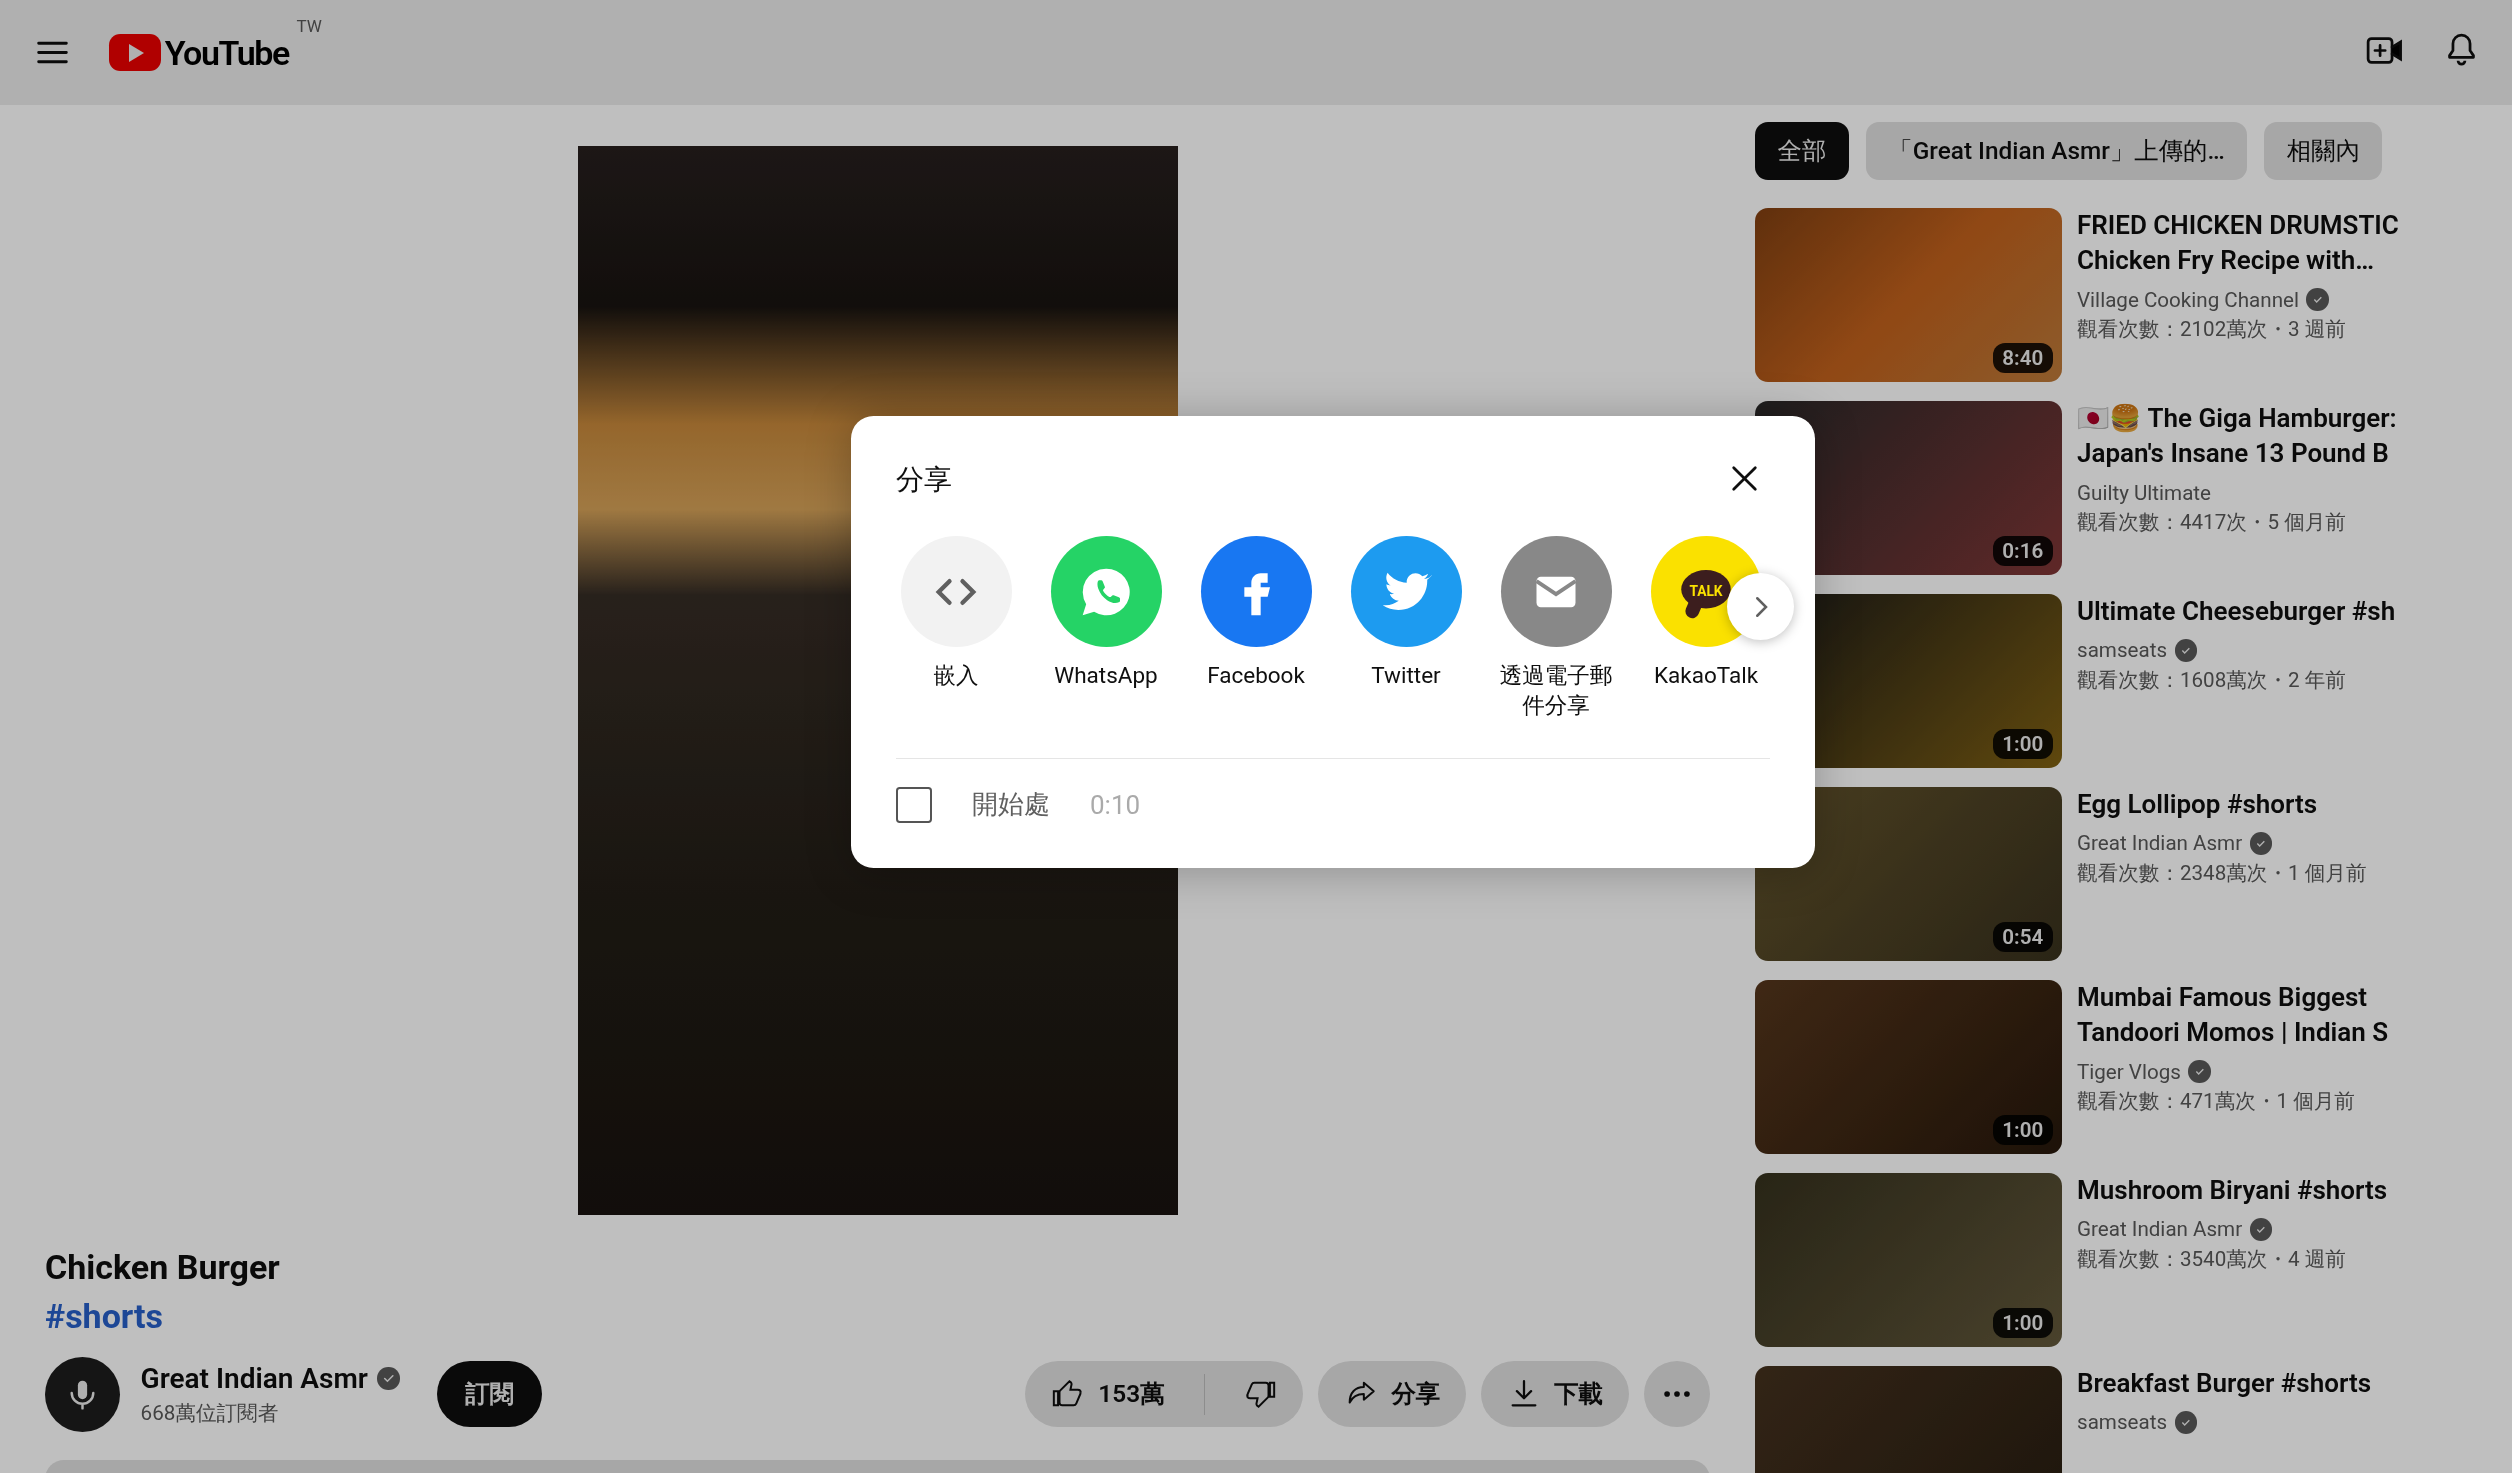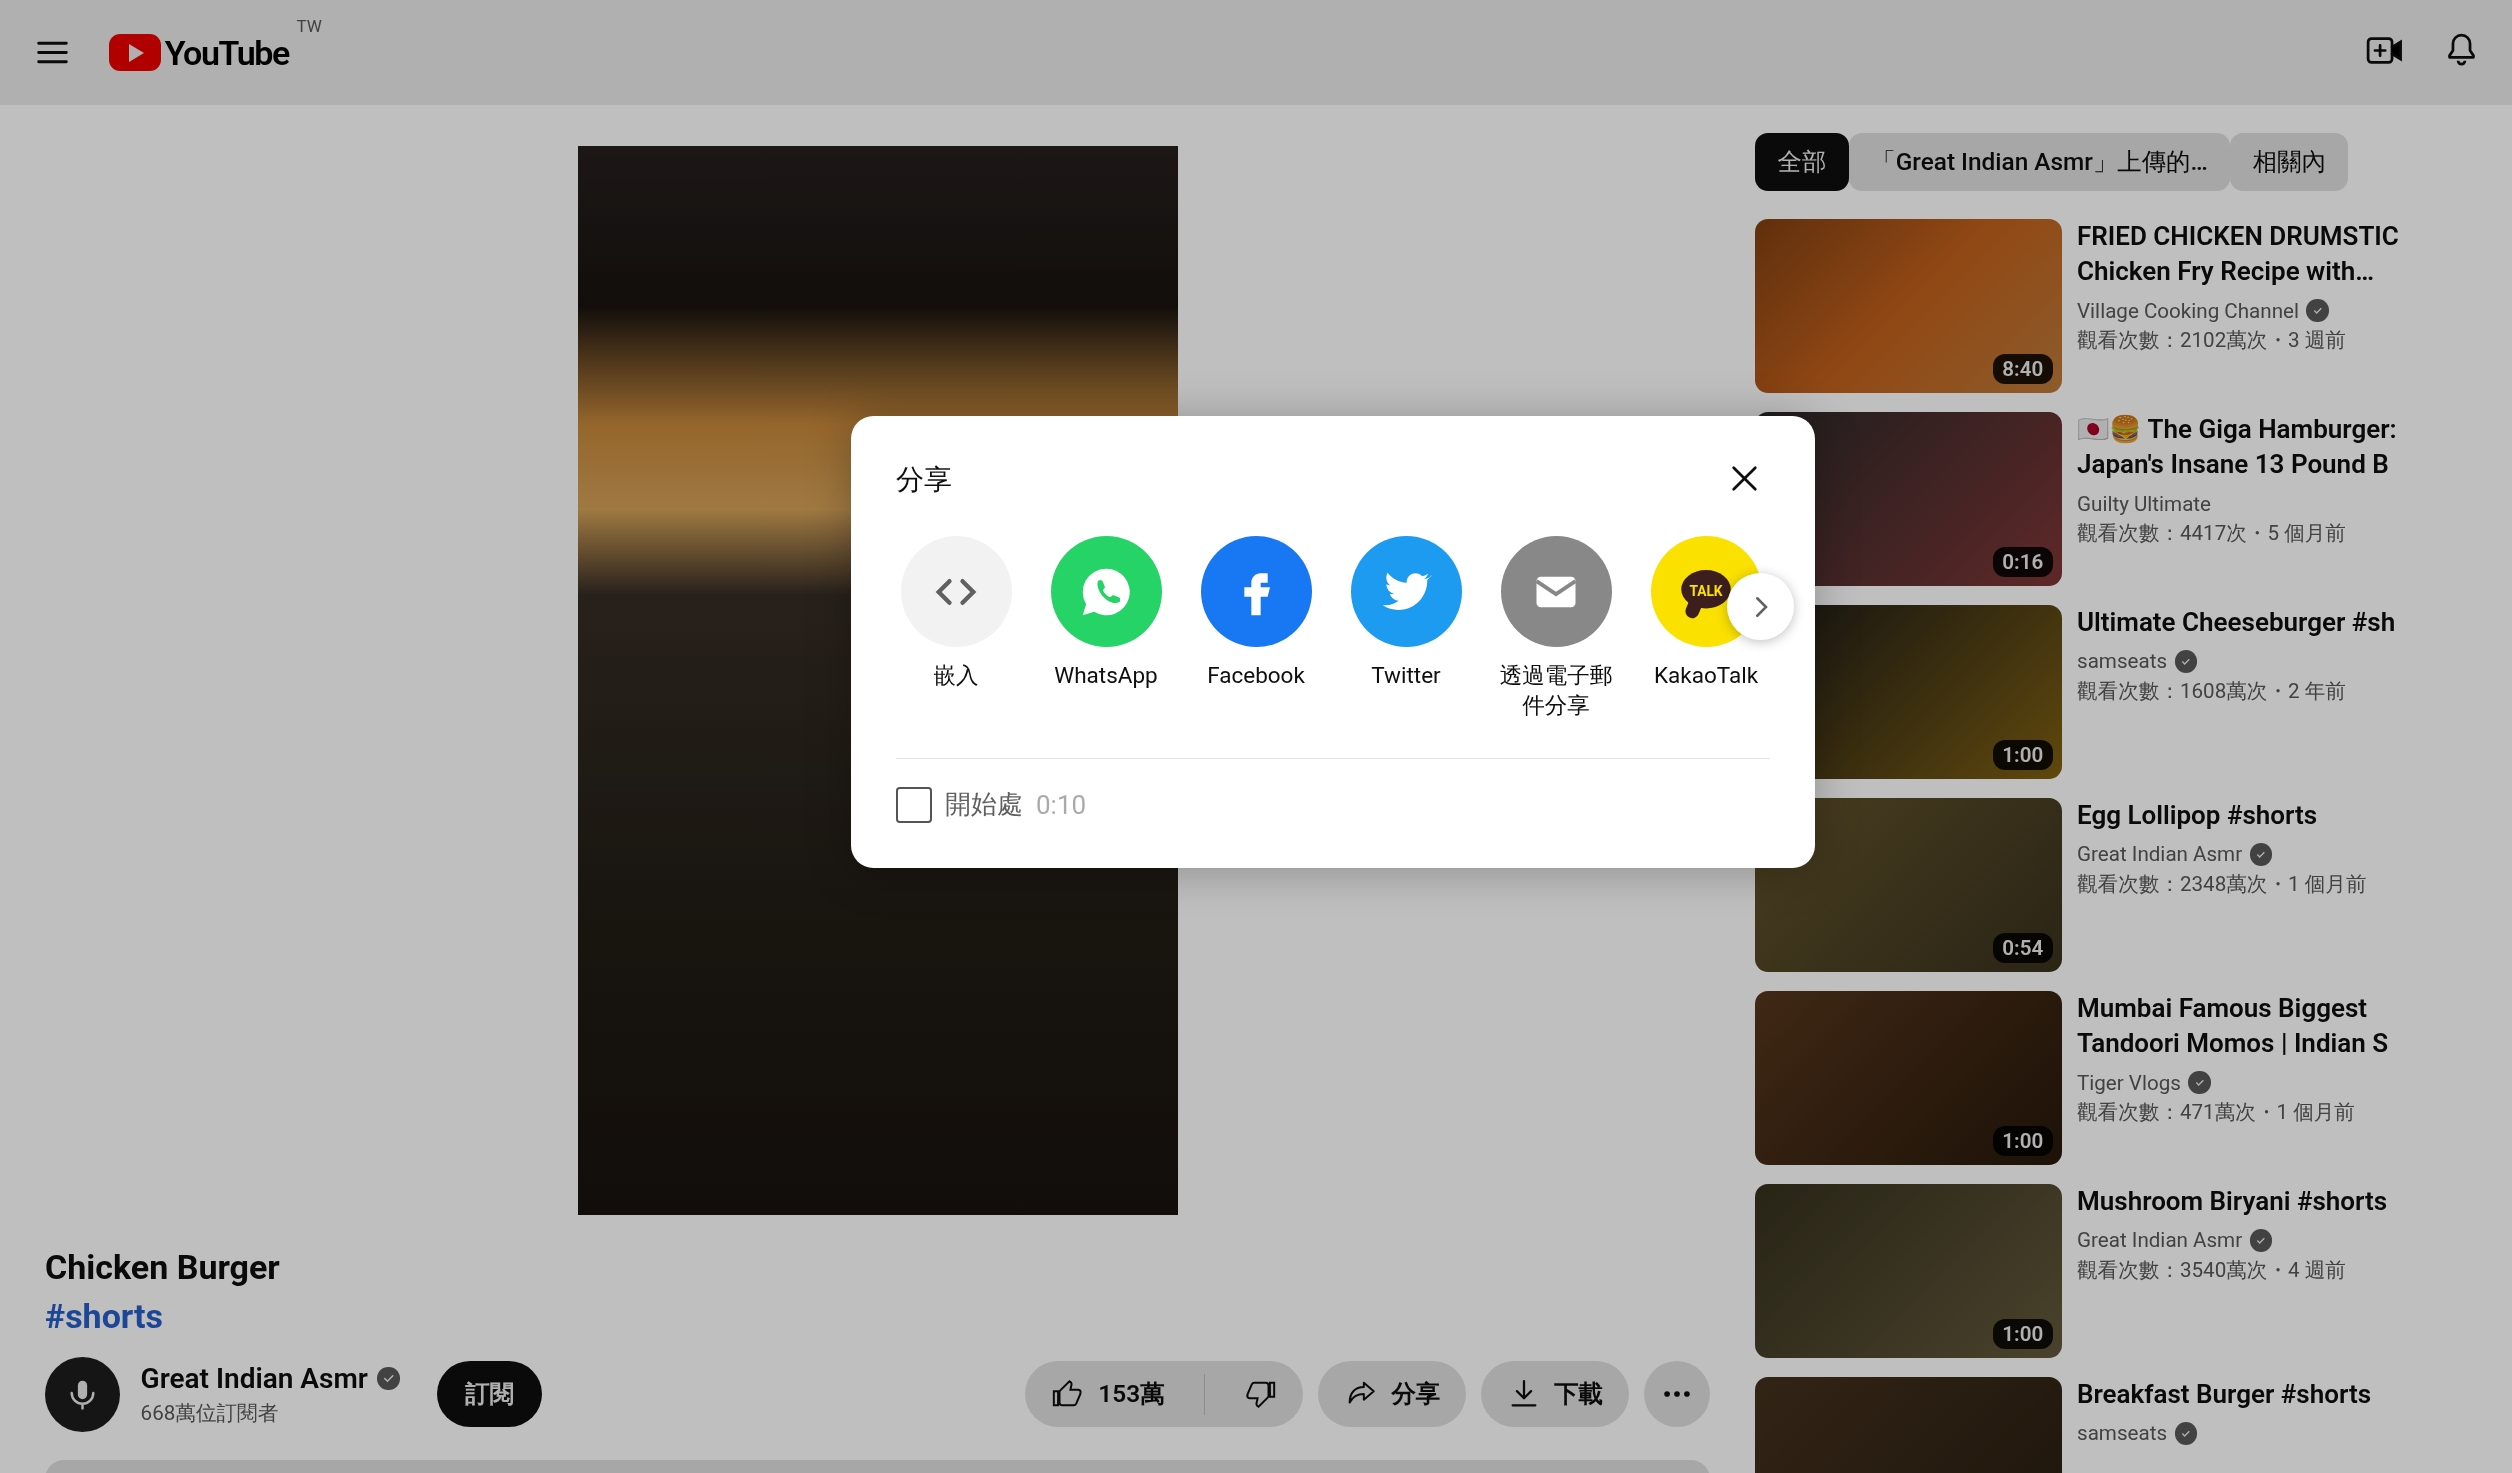--- a/index.html
+++ b/index.html
@@ -76,21 +76,21 @@
   padding:0 26px; font-size:24.4px; font-weight:600; color:#0f0f0f; cursor:pointer; gap:13px;
 }
 .action-pill.like-group { padding:0; }
 .like-part { padding:0 26px; display:flex;align-items:center;gap:13px; height:100%;}
 .divider { width:0.9px;height:41px;background:#ccc;}
 .more-btn { width:66px;height:66px;border-radius:50%;background:#f2f2f2;display:flex;align-items:center;justify-content:center;cursor:pointer;}
 .info-box { margin-top:28px; background:#f2f2f2; border-radius:19px; padding:20.6px 22.5px; font-size:24.4px; font-weight:600; color:#0f0f0f;}
 
 
 .secondary { width:712px; margin-left:45px; margin-top:17px;}
-.chip-row { display:flex; gap:0; margin-bottom:28px; overflow:hidden;margin-top:11px;}
+.chip-row { display:flex; gap:17px; margin-bottom:28px; overflow:hidden;}
 .chip { background:#f2f2f2;border-radius:13px;padding:13px 22.5px;font-size:24.4px;font-weight:500;color:#0f0f0f;white-space:nowrap;cursor:pointer;}
 .chip.selected { background:#0f0f0f;color:#fff;}
 .rec-list { display:flex;flex-direction:column;gap:19px;}
 .rec-item { display:flex; gap:15px; cursor:pointer;}
 .thumb { width:307px;height:174px;background:#555;border-radius:13px;position:relative;flex-shrink:0;}
 .duration { position:absolute;right:9.4px;bottom:9.4px;background:rgba(0,0,0,0.85);color:#fff;font-size:20.6px;font-weight:600;padding:2.8px 9.4px;border-radius:12px;}
 .rec-meta { flex:1; min-width:0;}
 .rec-title { font-size:26px;font-weight:600;color:#0f0f0f;line-height:1.35;max-height:71px;overflow:hidden;}
 .rec-channel { font-size:20.6px;color:#606060;margin-top:9.4px;display:flex;align-items:center;gap:7.5px;}
 .rec-stats { font-size:20.6px;color:#606060;margin-top:3.7px;}
@@ -122,21 +122,21 @@
   position:absolute;right:-24.4px;top:37px;width:67px;height:67px;border-radius:50%;
   background:#fff;box-shadow:0 1.9px 11.2px rgba(0,0,0,0.25);display:flex;align-items:center;justify-content:center;cursor:pointer;
 }
 .url-box {
   border:0.9px solid #ddd;border-radius:19px;padding:19px 19px 19px 28px;
   display:flex;align-items:center;justify-content:space-between;margin-bottom:28px;
 }
 .url-text { font-size:26px;color:#0f0f0f;}
 .copy-btn { background:#065fd4;color:#fff;font-size:24.4px;font-weight:600;border:none;padding:17px 30px;border-radius:34px;cursor:pointer;}
 .hr { height:0.9px;background:#e5e5e5;margin:11.2px 0 28px;}
-.start-row { display:flex;align-items:center;gap:13px;}
+.start-row { display:flex;align-items:center;gap:40px;}
 .checkbox { width:36px;height:36px;border:2.3px solid #555;border-radius:3.7px;cursor:pointer;}
 .start-label { font-size:26px;color:#606060;}
 .start-time { font-size:26px;color:#aaa;}
 
 
 .th0{background:linear-gradient(135deg,#8b4513,#d2691e,#cd853f);}
 .th1{background:linear-gradient(135deg,#2c2c2c,#8b3a3a);}
 .th2{background:linear-gradient(135deg,#1a1a1a,#8b6914);}
 .th3{background:linear-gradient(135deg,#6b5a2e,#3d3520);}
 .th4{background:linear-gradient(135deg,#5c3a1e,#2a1a0c);}

